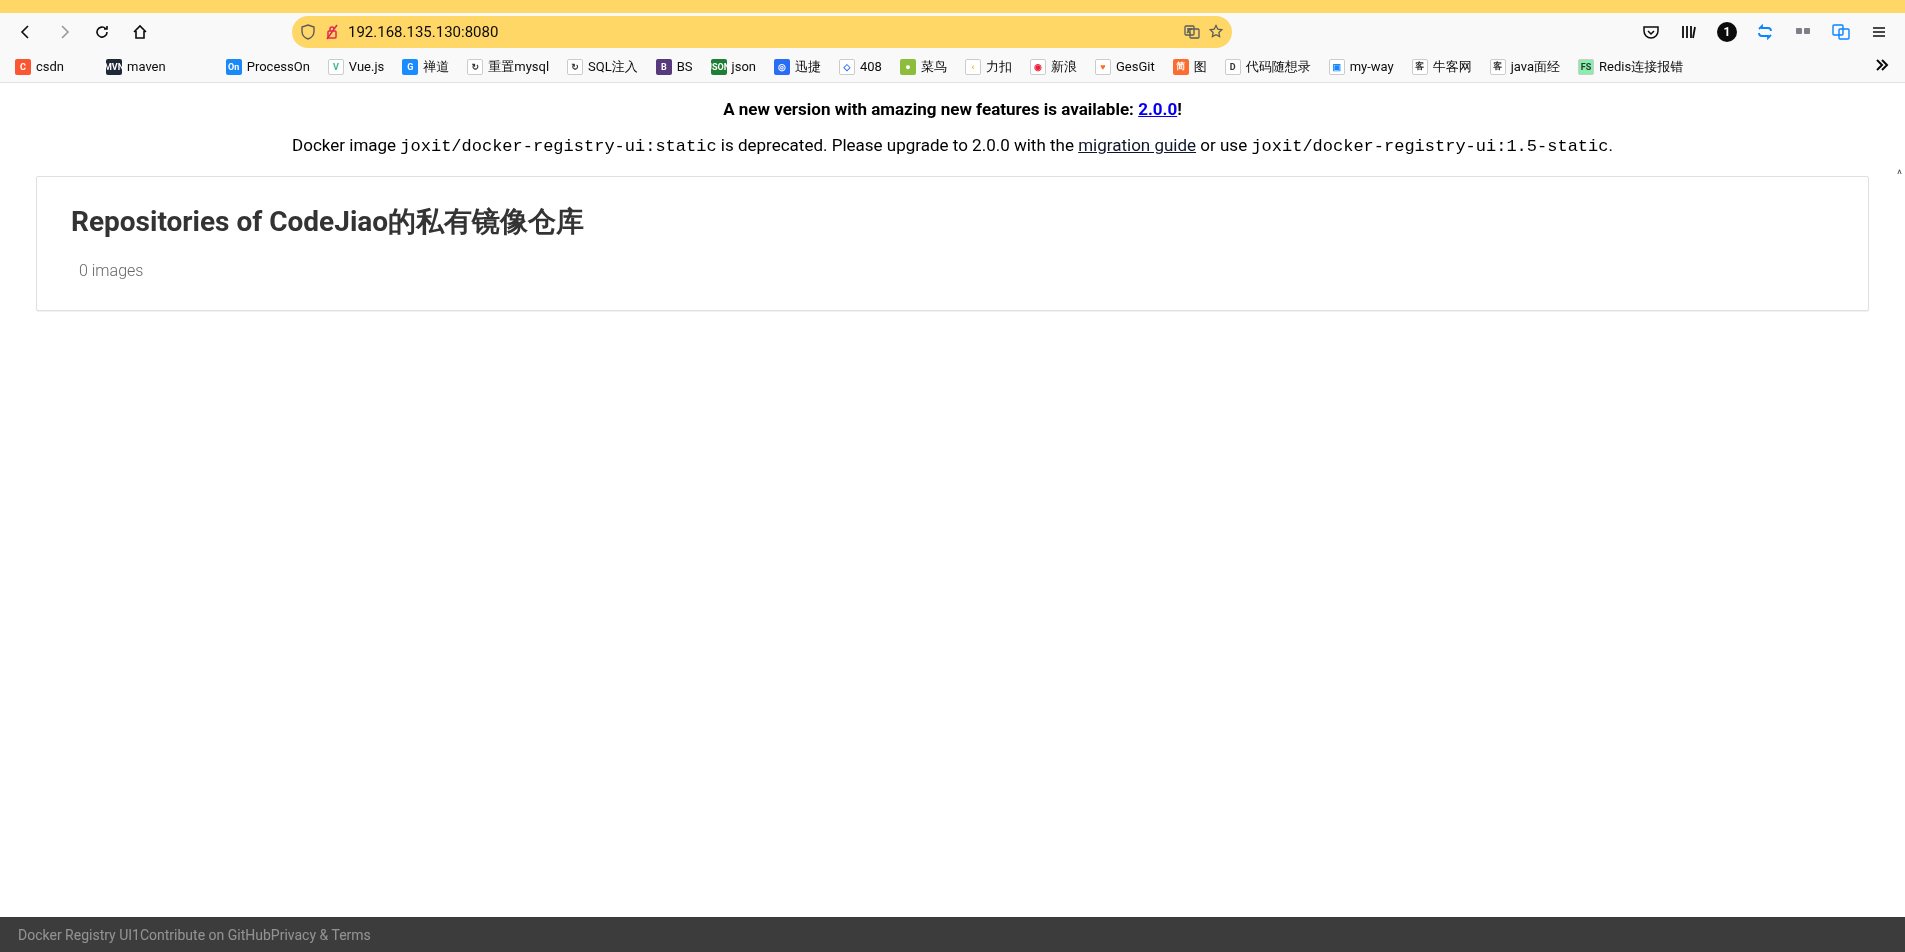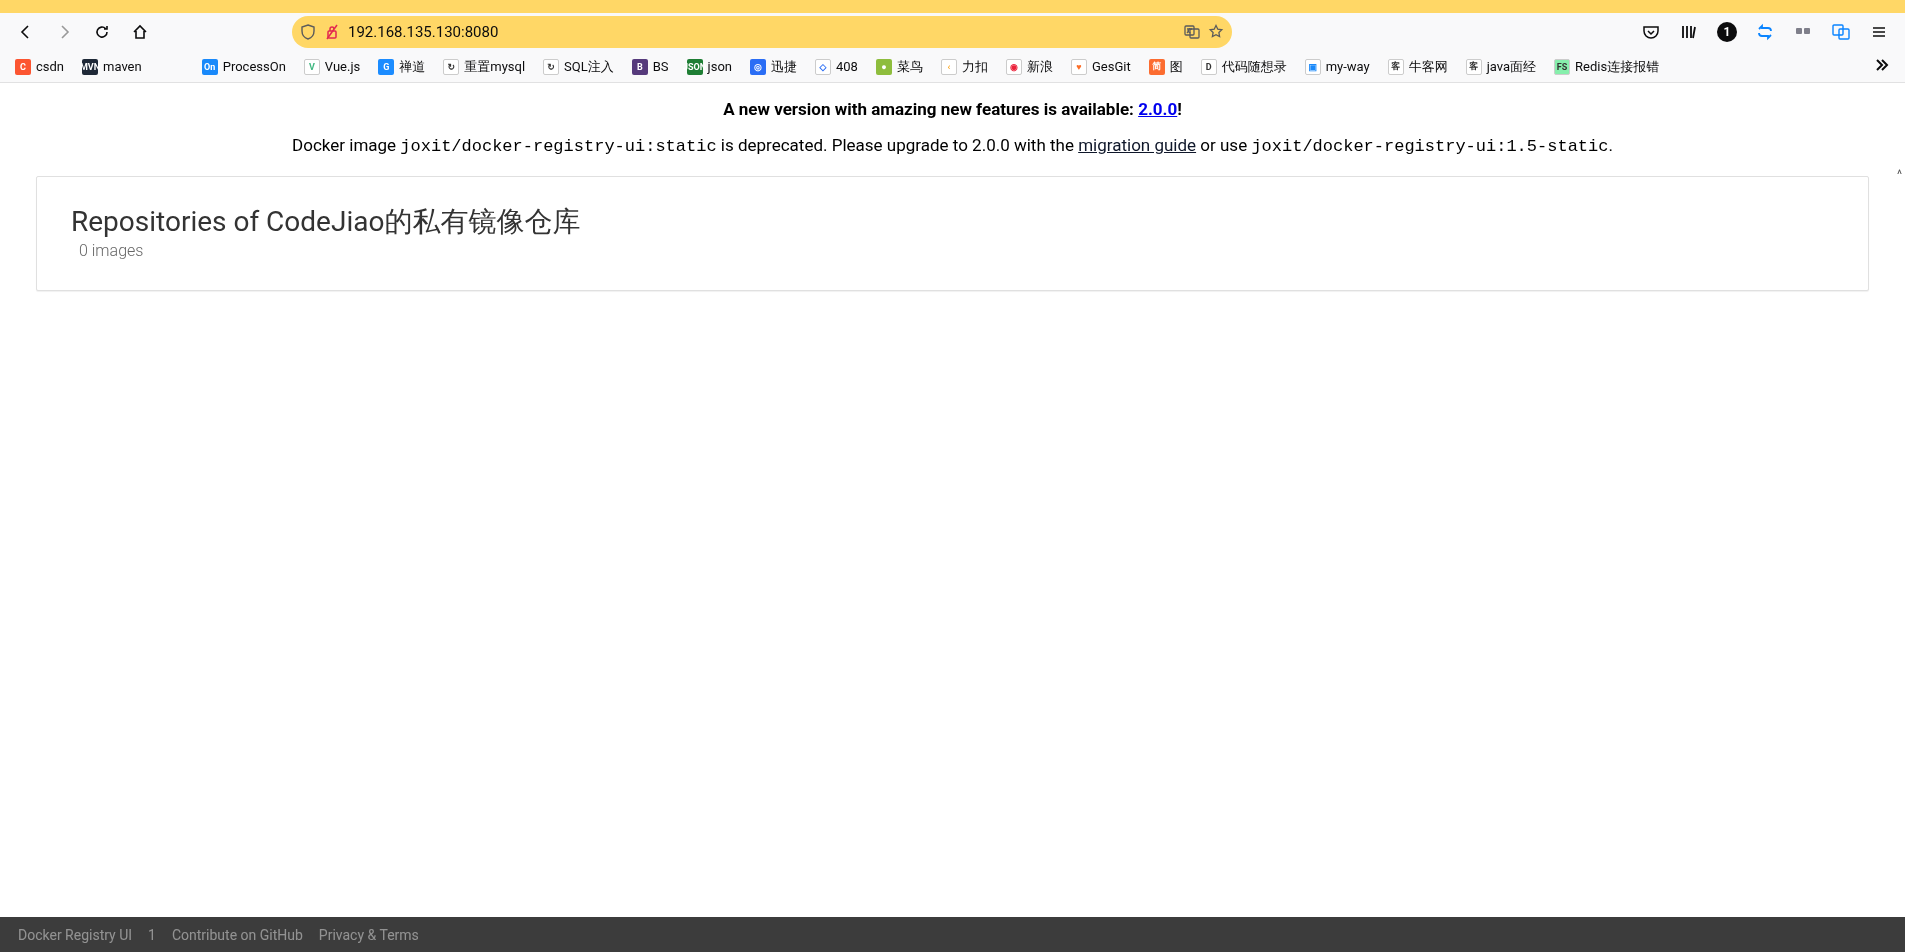--- a/index.html
+++ b/index.html
@@ -164,41 +164,40 @@
     .card {
       margin: 0 36px;
       border: 1px solid #e0e0e0;
       border-radius: 2px;
       padding: 26px 34px 30px;
       background: #fff;
       box-shadow: 0 1px 1px rgba(0,0,0,0.06);
     }
     .card-title {
       font-size: 28px;
-      font-weight: 400;
+      font-weight: 700;
       color: #333;
-      margin-bottom: 0;
+      margin-bottom: 20px;
     }
     .card-subtitle {
       font-size: 16px;
       color: #666;
       margin-left: 8px;
       font-weight: 300;
     }
     .footer-bar {
       position: absolute;
       bottom: 0;
       left: 0;
       right: 0;
       height: 35px;
       background: #3c3c3c;
       display: flex;
       align-items: center;
       padding: 0 18px;
-      gap: 16px;
       color: #e8e8e8;
       font-size: 14px;
     }
     .footer-bar .fade {
       opacity: 0.5;
     }
     .scroll-indicator {
       position: absolute;
       right: 3px;
       top: 85px;
@@ -301,21 +300,21 @@
     </div>
   </div>
 </div>
 
 <div class="bookmarks-bar" id="bookmarks-bar">
   <div class="bookmark-item">
       <div class="bm-icon" style="background: rgb(252, 85, 49);">C</div>
       <span>csdn</span>
     </div>
     <div class="bookmark-item">
-      <div class="bm-icon" style="background: rgb(31, 41, 55);">MVN</div>
+      <div class="bm-icon" style="background: rgb(31, 41, 55); margin-left: 24px;">MVN</div>
       <span>maven</span>
     </div>
     <div class="bookmark-item">
       <div class="bm-icon" style="background: rgb(25, 137, 250); margin-left: 42px;">On</div>
       <span>ProcessOn</span>
     </div>
     <div class="bookmark-item">
       <div class="bm-icon" style="background: rgb(255, 255, 255); color: rgb(66, 184, 130); border: 1px solid rgb(204, 204, 204);">V</div>
       <span>Vue.js</span>
     </div>

